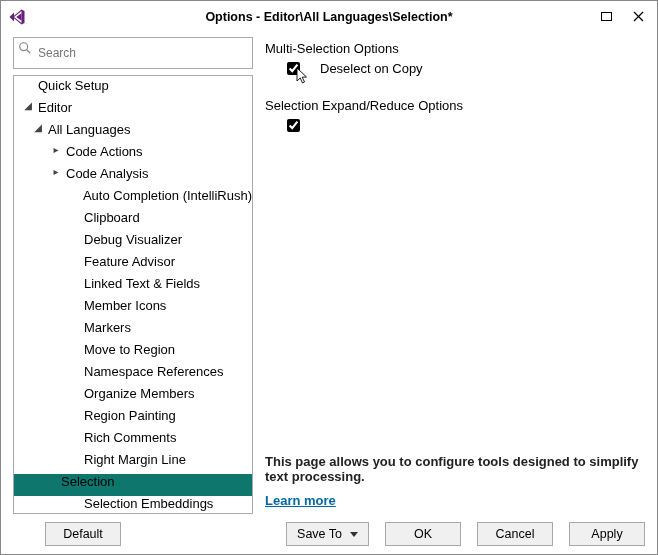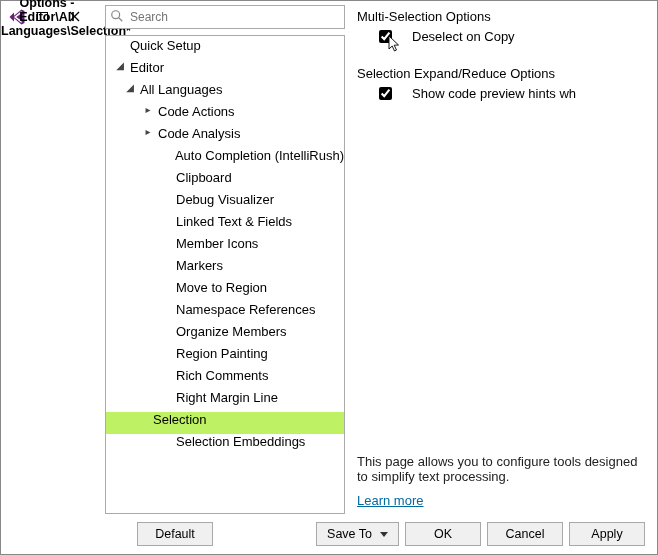--- a/index.html
+++ b/index.html
@@ -8,21 +8,21 @@
     font-family: "Segoe UI", Tahoma, sans-serif;
     font-size: 12px;
     color: #000;
     background: #fff;
   }
   .window {
     width: 658px;
     height: 555px;
     border: 1px solid #888;
     display: flex;
-    flex-direction: row;
+    flex-direction: column;
     background: #fff;
   }
   .titlebar {
     height: 32px;
     display: flex;
     align-items: center;
     padding: 0 6px;
     position: relative;
   }
   .titlebar .app-icon {
@@ -67,21 +67,21 @@
     width: 240px;
     display: flex;
     flex-direction: column;
   }
   .search-wrap {
     position: relative;
     margin-bottom: 6px;
   }
   .search {
     width: 100%;
-    height: 24px;
+    height: 32px;
     padding: 2px 4px 2px 24px;
     border: 1px solid #aaa;
     font-family: inherit;
     font-size: 12px;
     color: #666;
   }
   .search-icon {
     position: absolute;
     left: 5px; top: 4px;
     width: 14px; height: 14px;
@@ -118,21 +118,21 @@
   .tree-item.l3 { padding-left: 54px; }
   .tree-item .expander {
     width: 12px;
     margin-right: 4px;
     font-size: 10px;
     color: #444;
     display: inline-block;
     text-align: center;
   }
   .tree-item.selected {
-    background: #bef264;
+    background: #0f766e;
     padding-left: 31px;
   }
   .right {
     flex: 1;
     display: flex;
     flex-direction: column;
     padding-top: 4px;
   }
   .opt-group {
     font-size: 13px;
@@ -157,32 +157,33 @@
     position: absolute;
     left: 31px; top: 9px;
     pointer-events: none;
   }
   .right .filler { flex: 1; }
   .help-block {
     font-size: 13px;
     color: #222;
     padding-right: 4px;
     padding-bottom: 6px;
+    font-weight: bold;
   }
   .help-block .learn {
     color: #0369a1;
     text-decoration: underline;
     cursor: pointer;
     display: inline-block;
     margin-top: 9px;
   }
   .button-row {
     display: flex;
     align-items: center;
-    gap: 6px;
+    gap: 16px;
     padding-top: 8px;
     padding-left: 32px;
   }
   .button-row .spacer { flex: 1; }
   .btn {
     height: 24px;
     min-width: 76px;
     padding: 0 10px;
     border: 1px solid #a8a8a8;
     background: #f0f0f0;
@@ -275,20 +276,24 @@
                 <div class="tree-item l3">
                   <span class="expander"></span>
                   <span>Clipboard</span>
                 </div>
                 <div class="tree-item l3">
                   <span class="expander"></span>
                   <span>Debug Visualizer</span>
                 </div>
                 <div class="tree-item l3">
                   <span class="expander"></span>
+                  <span>Feature Advisor</span>
+                </div>
+                <div class="tree-item l3">
+                  <span class="expander"></span>
                   <span>Linked Text &amp; Fields</span>
                 </div>
                 <div class="tree-item l3">
                   <span class="expander"></span>
                   <span>Member Icons</span>
                 </div>
                 <div class="tree-item l3">
                   <span class="expander"></span>
                   <span>Markers</span>
                 </div>
@@ -339,21 +344,20 @@
               <svg width="14" height="18" viewBox="0 0 14 18">
                 <path d="M1 1 L1 14 L4.2 11 L6.5 16 L8.5 15 L6.2 10.2 L10.5 10 Z" fill="#fff" stroke="#000" stroke-width="0.9"></path>
               </svg>
             </span>
           </div>
         </div>
         <div class="opt-group" style="margin-top:20px">
           <div class="group-title">Selection Expand/Reduce Options</div>
           <div class="opt-row">
             <input type="checkbox" checked="" style="">
-            <span>Show code preview hints wh</span>
           </div>
         </div>
         <div class="filler"></div>
         <div class="help-block">
           <span>This page allows you to configure tools designed to simplify text processing.</span><br>
           <span class="learn">Learn more</span>
         </div>
       </div>
     </div>
 

